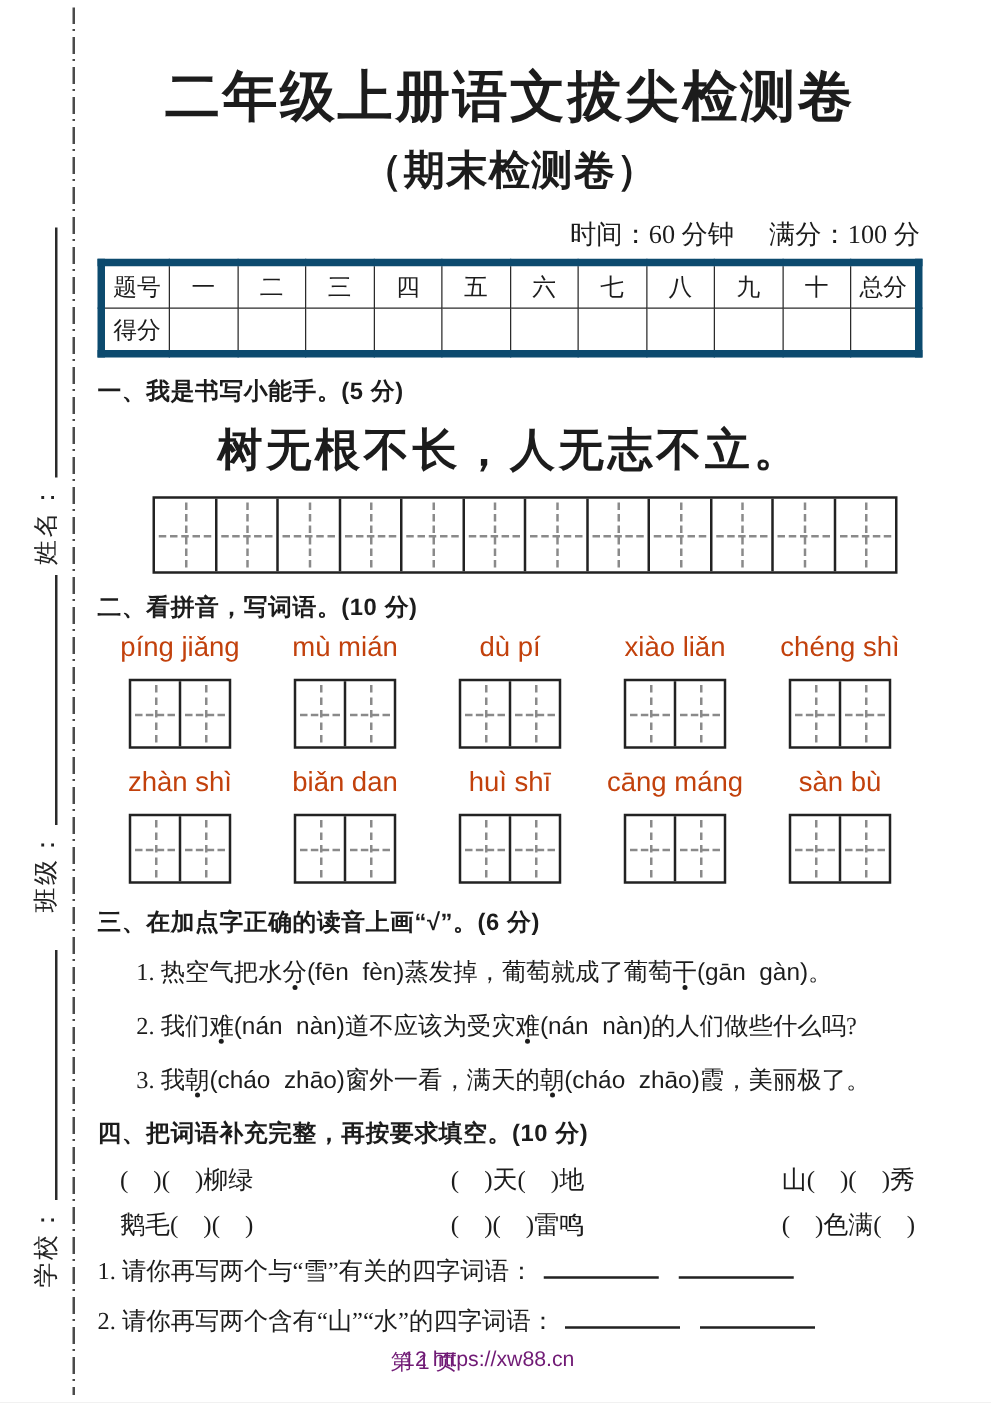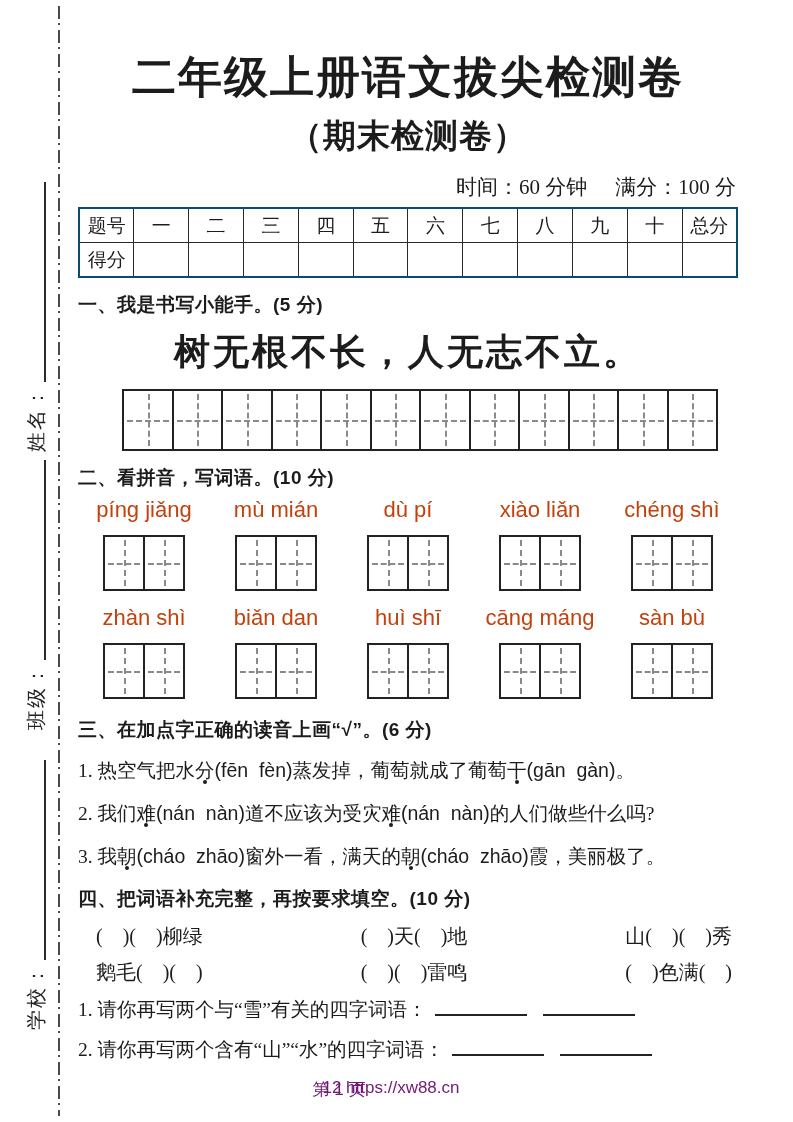--- a/index.html
+++ b/index.html
@@ -14,40 +14,40 @@
   .margin-item .m-line{flex:1;border-bottom:2px solid #2a2a2a;margin:0 2px 4px 4px;}
   
   .content{position:absolute;left:78px;top:12px;width:660px;}
   .title{margin-top:42px;text-align:center;font-size:44px;font-weight:700;letter-spacing:2px;line-height:1.1;}
   .subtitle{text-align:center;font-size:33px;font-weight:700;letter-spacing:1px;margin-top:12px;}
   .meta{margin-top:14px;text-align:right;font-size:21px;white-space:pre-wrap;padding-right:2px;}
   .meta span{margin-left:28px;}
   
   table.score{border-collapse:collapse;width:660px;margin-top:6px;table-layout:fixed;}
   table.score td{border:1px solid #2b2b2b;height:33px;text-align:center;font-size:19px;padding:0;}
-  table.score{border:2px solid #0c4a6e;}
+  table.score{border:6px solid #0c4a6e;}
   
   .sec-h{font-family:"Liberation Sans",sans-serif;font-weight:700;font-size:19px;
          margin:14px 0 6px 0;letter-spacing:0.5px;}
   
   .sentence{text-align:center;font-size:36px;font-weight:700;letter-spacing:3px;margin:10px 0 12px 0;}
   .grid12{display:flex;border:2px solid #222;width:592px;margin-left:44px;background:#fff;}
   .grid12 .cell{flex:1;height:58px;position:relative;border-right:2px solid #222;}
   .grid12 .cell:last-child{border-right:none;}
   .cellx::before{content:"";position:absolute;left:50%;top:3px;bottom:3px;border-left:2px dashed #8a8a8a;}
   .cellx::after{content:"";position:absolute;top:50%;left:3px;right:3px;border-top:2px dashed #8a8a8a;}
   
   .py-grid{display:flex;justify-content:space-between;margin:4px 2px 0 2px;}
   .py-col{display:flex;flex-direction:column;align-items:center;width:128px;}
   .py{font-family:"Liberation Sans",sans-serif;font-size:22px;color:#c2410c;white-space:nowrap;margin-bottom:12px;}
   .box2{display:flex;border:2.5px solid #222;background:#fff;}
   .box2 .cell{width:38px;height:52px;position:relative;}
   .box2 .cell + .cell{border-left:2px solid #222;}
   
-  .s3-item{font-size:19.5px;line-height:42px;white-space:pre-wrap;}
+  .s3-item{font-size:19.5px;line-height:42px;white-space:pre-wrap;margin-left:31px;}
   .py-inline{font-family:"Liberation Sans",sans-serif;}
   .dot{position:relative;}
   .dot::after{content:"";position:absolute;left:50%;bottom:-3px;width:4px;height:4px;border-radius:50%;
               background:#1c1c1c;transform:translateX(-50%);}
   
   .s4-row{display:flex;justify-content:space-between;font-size:20px;line-height:36px;
           white-space:pre-wrap;padding:0 6px 0 18px;}
   .s4-item{font-size:19.5px;line-height:40px;white-space:pre-wrap;}
   .blank{display:inline-block;width:92px;border-bottom:2px solid #222;height:1em;margin:0 8px;}
   

